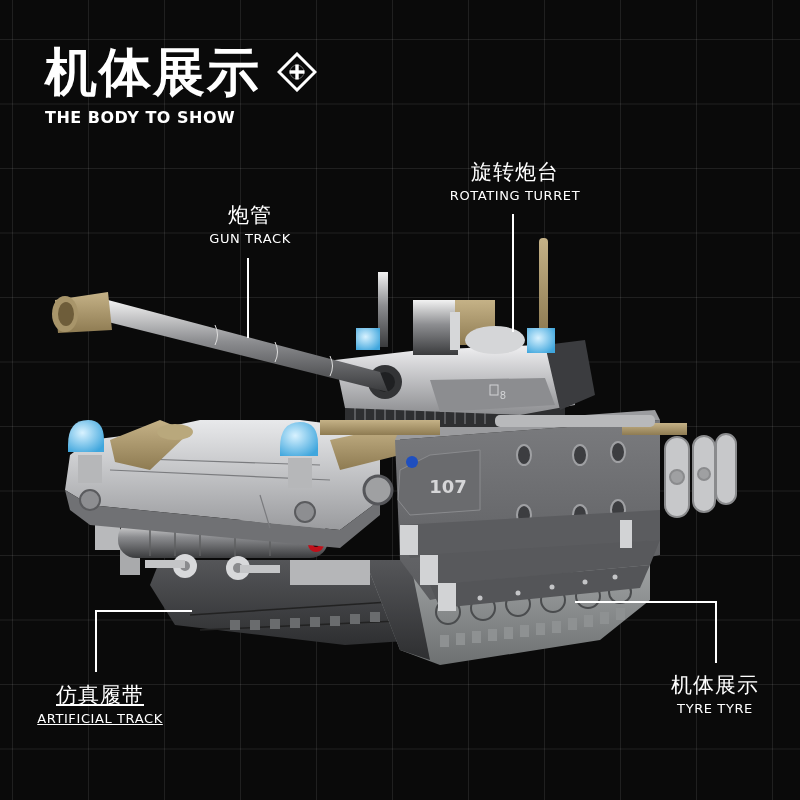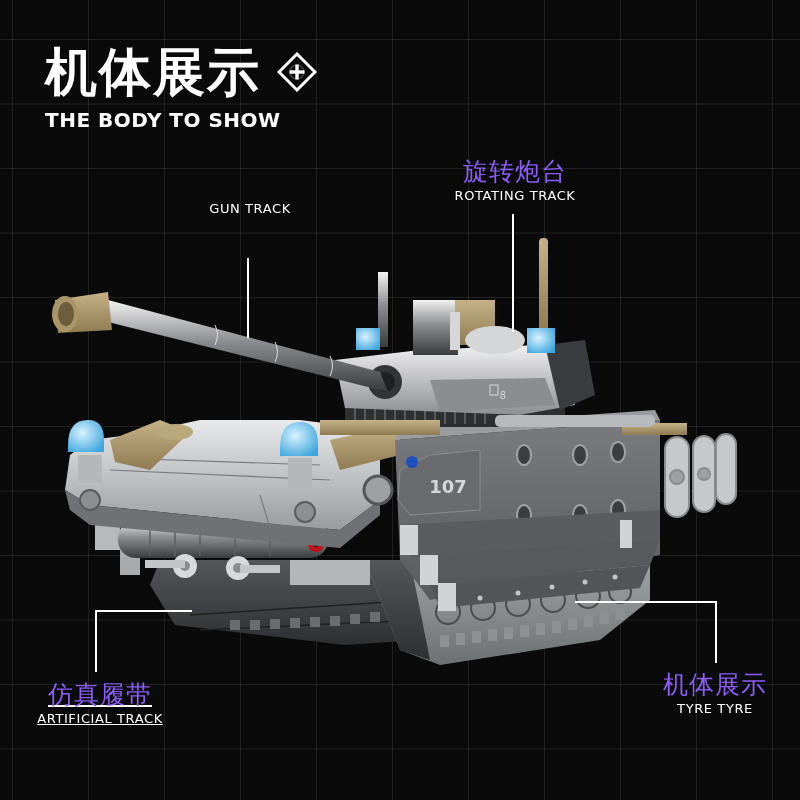--- a/index.html
+++ b/index.html
@@ -42,34 +42,34 @@
       color: #ffffff;
     }
     .diamond {
       margin-left: 16px;
       width: 40px;
       height: 40px;
     }
     .title-en {
       font-family: "DejaVu Sans", sans-serif;
       font-weight: bold;
-      font-size: 20px;
+      font-size: 16px;
       letter-spacing: 0.5px;
       margin-top: 6px;
       color: #ffffff;
     }
     .label {
       position: absolute;
       text-align: center;
     }
     .label .cn {
       font-family: "DejaVu Sans", sans-serif;
-      font-size: 25px;
+      font-size: 21px;
       line-height: 30px;
-      color: #8b5cf6;
+      color: #ffffff;
       letter-spacing: 1px;
     }
     .label .en {
       font-family: "DejaVu Sans", sans-serif;
       font-size: 13px;
       line-height: 18px;
       color: #ffffff;
       letter-spacing: 0.6px;
     }
     .leader {
@@ -326,27 +326,28 @@
     <ellipse cx="66" cy="314" rx="8" ry="12" fill="#6e5d3a"></ellipse>
     <g stroke="#dedede" stroke-width="1" fill="none">
       <path d="M215,325 Q220,335 215,345"></path>
       <path d="M275,342 Q280,352 275,362"></path>
       <path d="M330,356 Q335,366 330,376"></path>
     </g>
   </g>
 </svg>
 
 <div class="label" style="left:180px; top:200px; width:140px;">
+  <div class="cn">炮管</div>
   <div class="en">GUN TRACK</div>
 </div>
 <div class="leader" style="left:247px; top:258px; width:2px; height:80px;"></div>
 
 <div class="label" style="left:440px; top:157px; width:150px;">
   <div class="cn">旋转炮台</div>
-  <div class="en">ROTATING TRACK</div>
+  <div class="en">ROTATING TURRET</div>
 </div>
 <div class="leader" style="left:512px; top:214px; width:2px; height:118px;"></div>
 
 <div class="leader" style="left:95px; top:610px; width:97px; height:2px;"></div>
 <div class="leader" style="left:95px; top:610px; width:2px; height:62px;"></div>
 <div class="label" style="left:30px; top:680px; width:140px;text-decoration:underline;">
   <div class="cn">仿真履带</div>
   <div class="en">ARTIFICIAL TRACK</div>
 </div>
 

